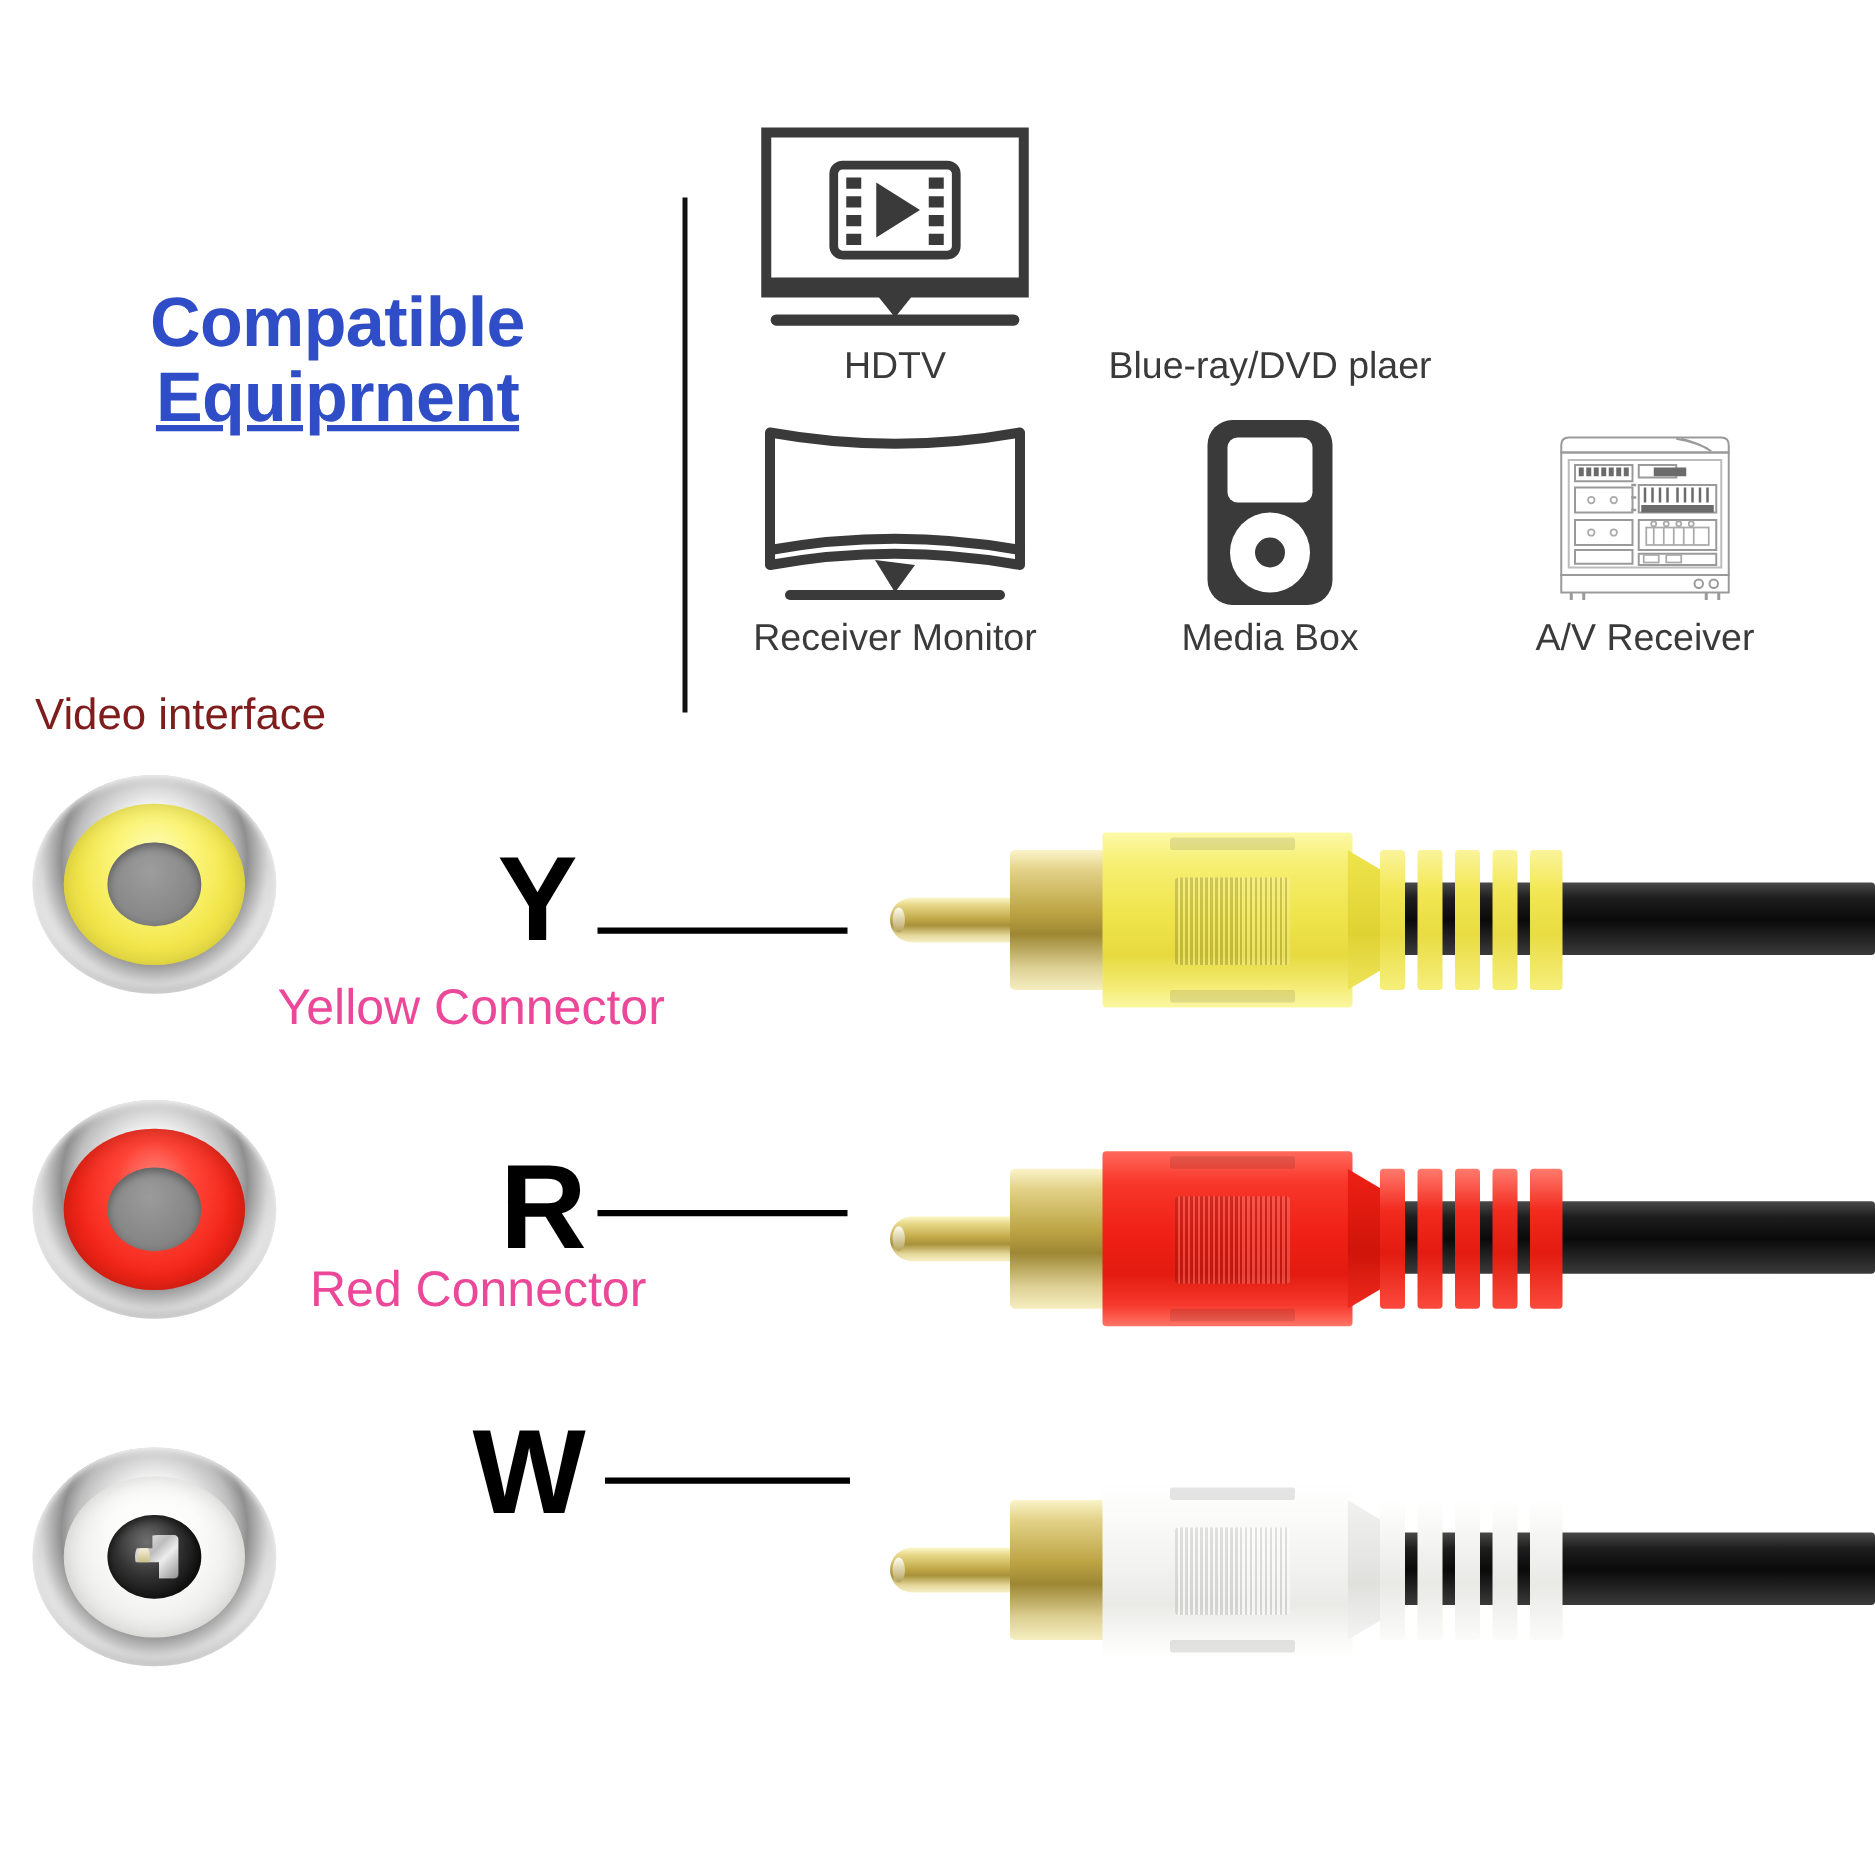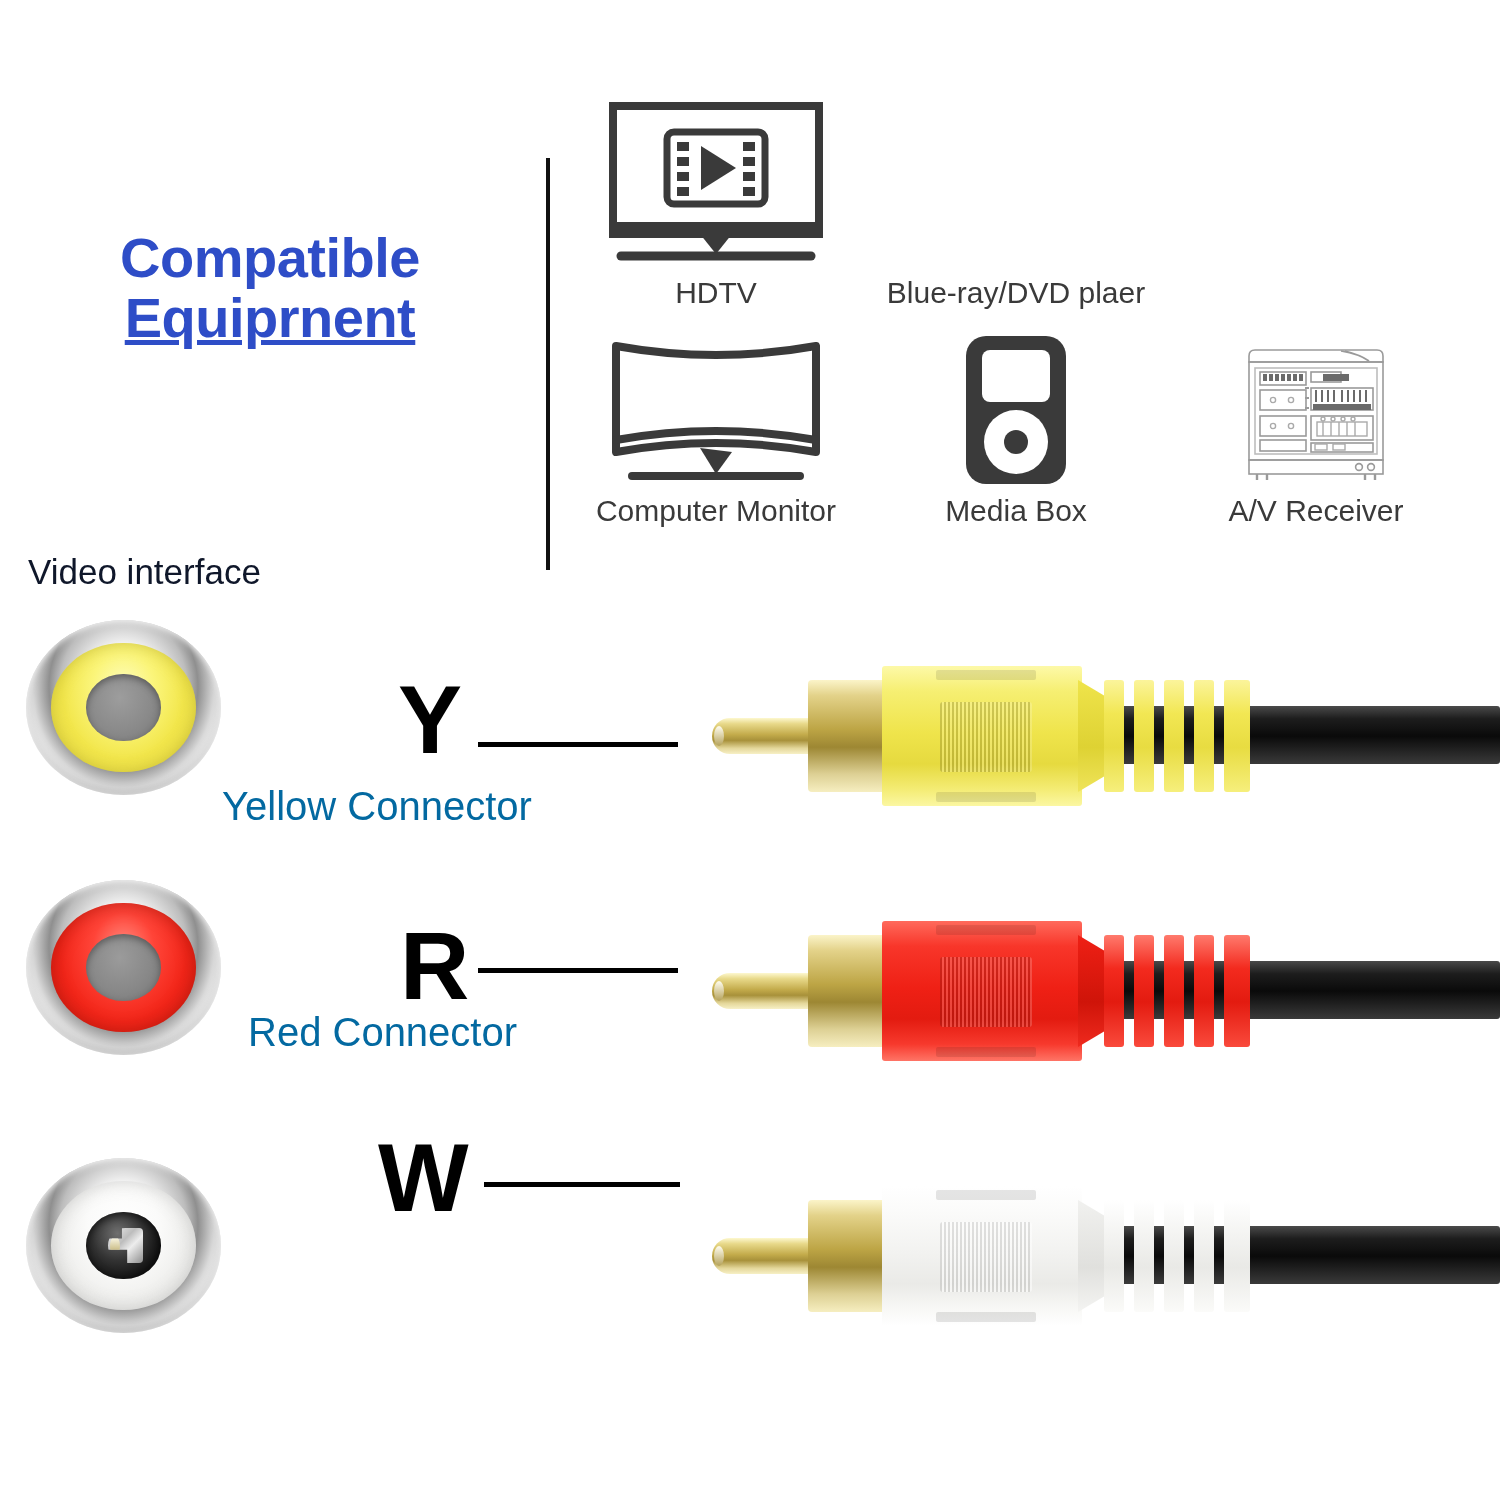--- a/index.html
+++ b/index.html
@@ -6,21 +6,21 @@
   body{width:1500px;height:1500px;font-family:"Liberation Sans","DejaVu Sans",sans-serif;color:#2f2f2f;overflow:hidden;}
   .page{position:relative;width:1500px;height:1500px;background:#fff;}
 
   
   .heading{position:absolute;left:30px;top:228px;width:480px;font-size:56px;line-height:1.08;
            font-weight:700;color:#2e4dc7;letter-spacing:-0.5px;text-align:center;}
   .heading .l2{display:block;text-decoration:underline;}
 
   .divider{position:absolute;left:546px;top:158px;width:4px;height:412px;background:#111;}
 
-  .video-interface{position:absolute;left:28px;top:552px;font-size:35px;color:#0f172a;font-weight:400;}
+  .video-interface{position:absolute;left:28px;top:552px;font-size:35px;color:#7f1d1d;font-weight:400;}
 
   
   .eqgrid{position:absolute;left:566px;top:62px;width:900px;}
   .eqrow{display:flex;}
   .eqcell{display:flex;flex-direction:column;align-items:center;justify-content:flex-end;}
   .eqrow1 .eqcell{height:248px;}
   .eqrow2 .eqcell{height:218px;}
   .eqcell .art{flex:0 0 auto;display:flex;align-items:flex-end;justify-content:center;}
   .eqlabel{font-size:30px;color:#3a3a3a;margin-top:8px;white-space:nowrap;text-align:center;}
 
@@ -51,21 +51,21 @@
     box-shadow:inset 0 0 18px rgba(120,120,120,.30);}
   .jack-white .center{background:radial-gradient(ellipse at 42% 32%, #6f6f6f 0%, #333333 42%, #121212 72%, #050505 100%);
     box-shadow:inset 0 3px 8px rgba(0,0,0,.6);}
   .jack-white .pin{position:absolute;left:42%;top:40%;width:18%;height:20%;
     background:linear-gradient(135deg,#f4f4f4 0%,#bdbdbd 40%,#ededed 60%,#8e8e8e 100%);
     clip-path:polygon(0 30%,40% 30%,40% 0,100% 0,100% 100%,55% 100%,55% 62%,0 62%);}
 
   
   .letter{position:absolute;font-size:96px;font-weight:700;color:#000;line-height:1;}
   .leader{position:absolute;height:5px;background:#000;}
-  .conn-label{position:absolute;font-size:40px;color:#0369a1;white-space:nowrap;}
+  .conn-label{position:absolute;font-size:40px;color:#ec4899;white-space:nowrap;}
 
   
   .plugwrap{position:absolute;height:170px;}
   .cable{position:absolute;top:56px;height:58px;border-radius:3px;
     background:linear-gradient(180deg,#4a4a4a 0%,#1d1d1d 22%,#0a0a0a 52%,#262626 80%,#3a3a3a 100%);}
   .pin{position:absolute;top:68px;left:0;width:112px;height:36px;border-radius:18px 4px 4px 18px;
     background:linear-gradient(180deg,#fdf8cf 0%,#e8d98a 16%,#c3ab4b 46%,#a8913a 62%,#e4d79a 84%,#f7f0c6 100%);}
   .pin:after{content:"";position:absolute;left:2px;top:8px;width:10px;height:20px;border-radius:50%;
     background:linear-gradient(180deg,#fffdf0,#b5a25a);}
   .sleeve{position:absolute;top:30px;left:96px;width:80px;height:112px;border-radius:4px;
@@ -147,21 +147,21 @@
         <div class="art">
           <svg width="224" height="150" viewBox="0 0 224 150">
             <g fill="none" stroke="#3a3a3a" stroke-width="8" stroke-linecap="round" stroke-linejoin="round">
               <path d="M12 10 Q112 28 212 10 L212 116 Q112 98 12 116 Z"></path>
               <path d="M12 104 Q112 86 212 104"></path>
               <path d="M28 140 H196"></path>
             </g>
             <path d="M96 112 L112 138 L128 116 Z" fill="#3a3a3a"></path>
           </svg>
         </div>
-        <div class="eqlabel">Computer Monitor</div>
+        <div class="eqlabel">Receiver Monitor</div>
       </div>
 
       <div class="eqcell c3">
         <div class="art">
           <svg width="104" height="152" viewBox="0 0 104 152">
             <rect x="2" y="2" width="100" height="148" rx="20" fill="#3a3a3a"></rect>
             <rect x="18" y="16" width="68" height="52" rx="8" fill="#ffffff"></rect>
             <circle cx="52" cy="108" r="32" fill="#ffffff"></circle>
             <circle cx="52" cy="108" r="12" fill="#3a3a3a"></circle>
           </svg>

